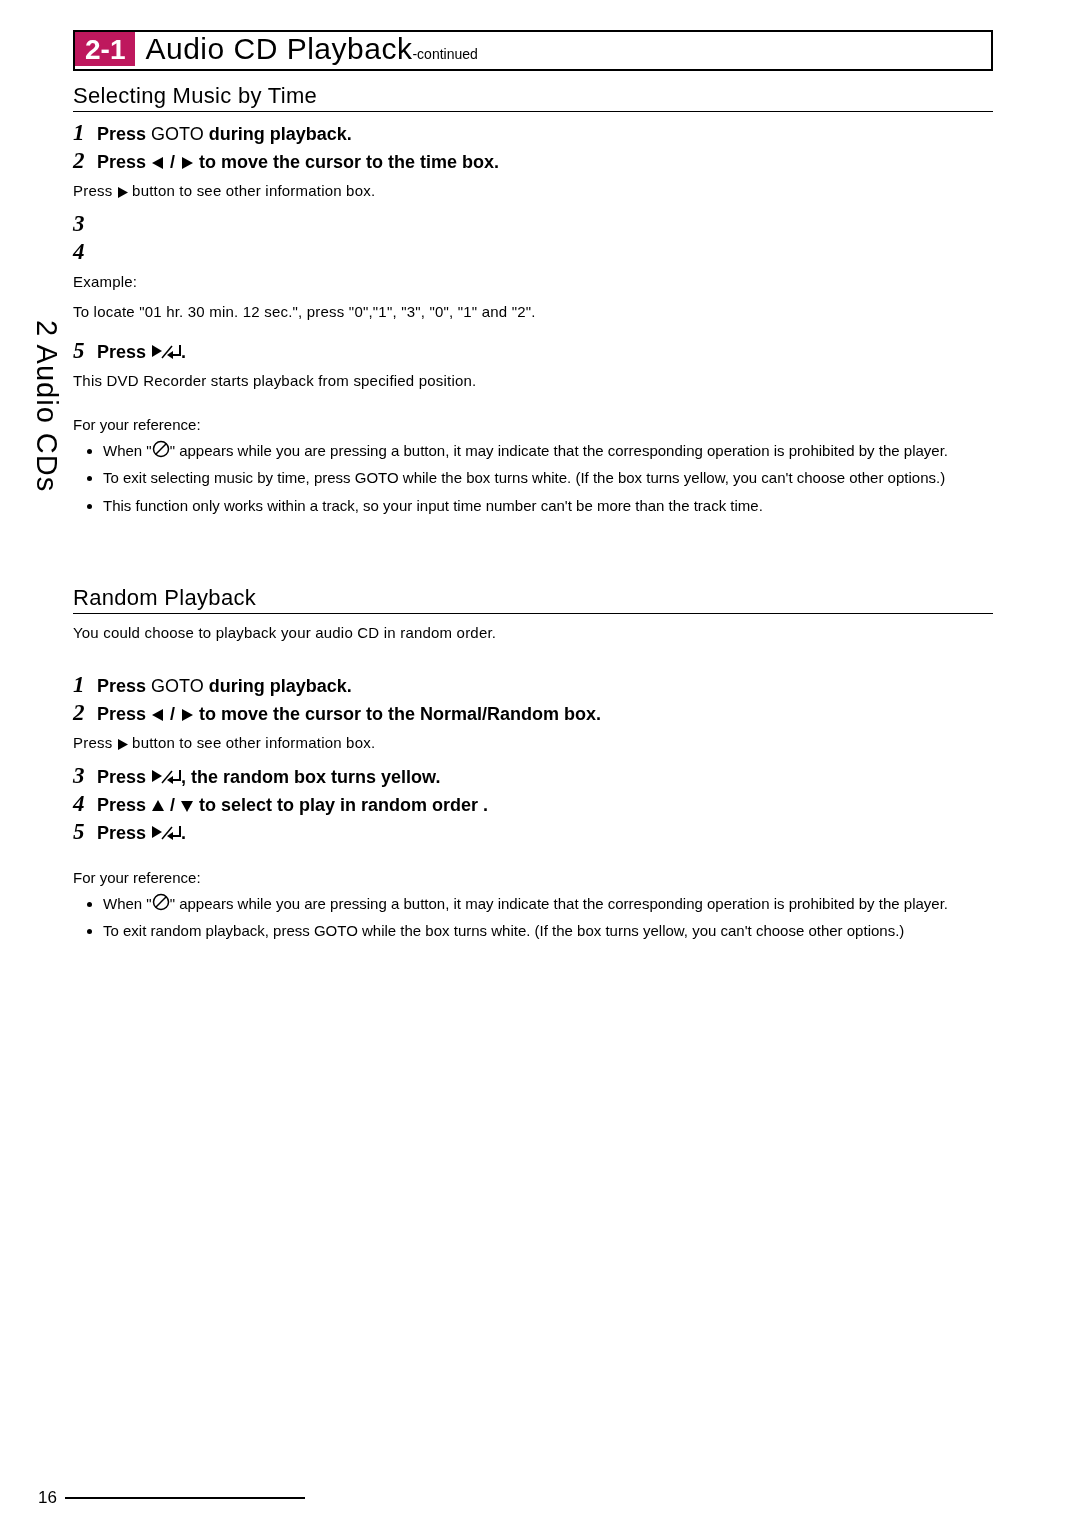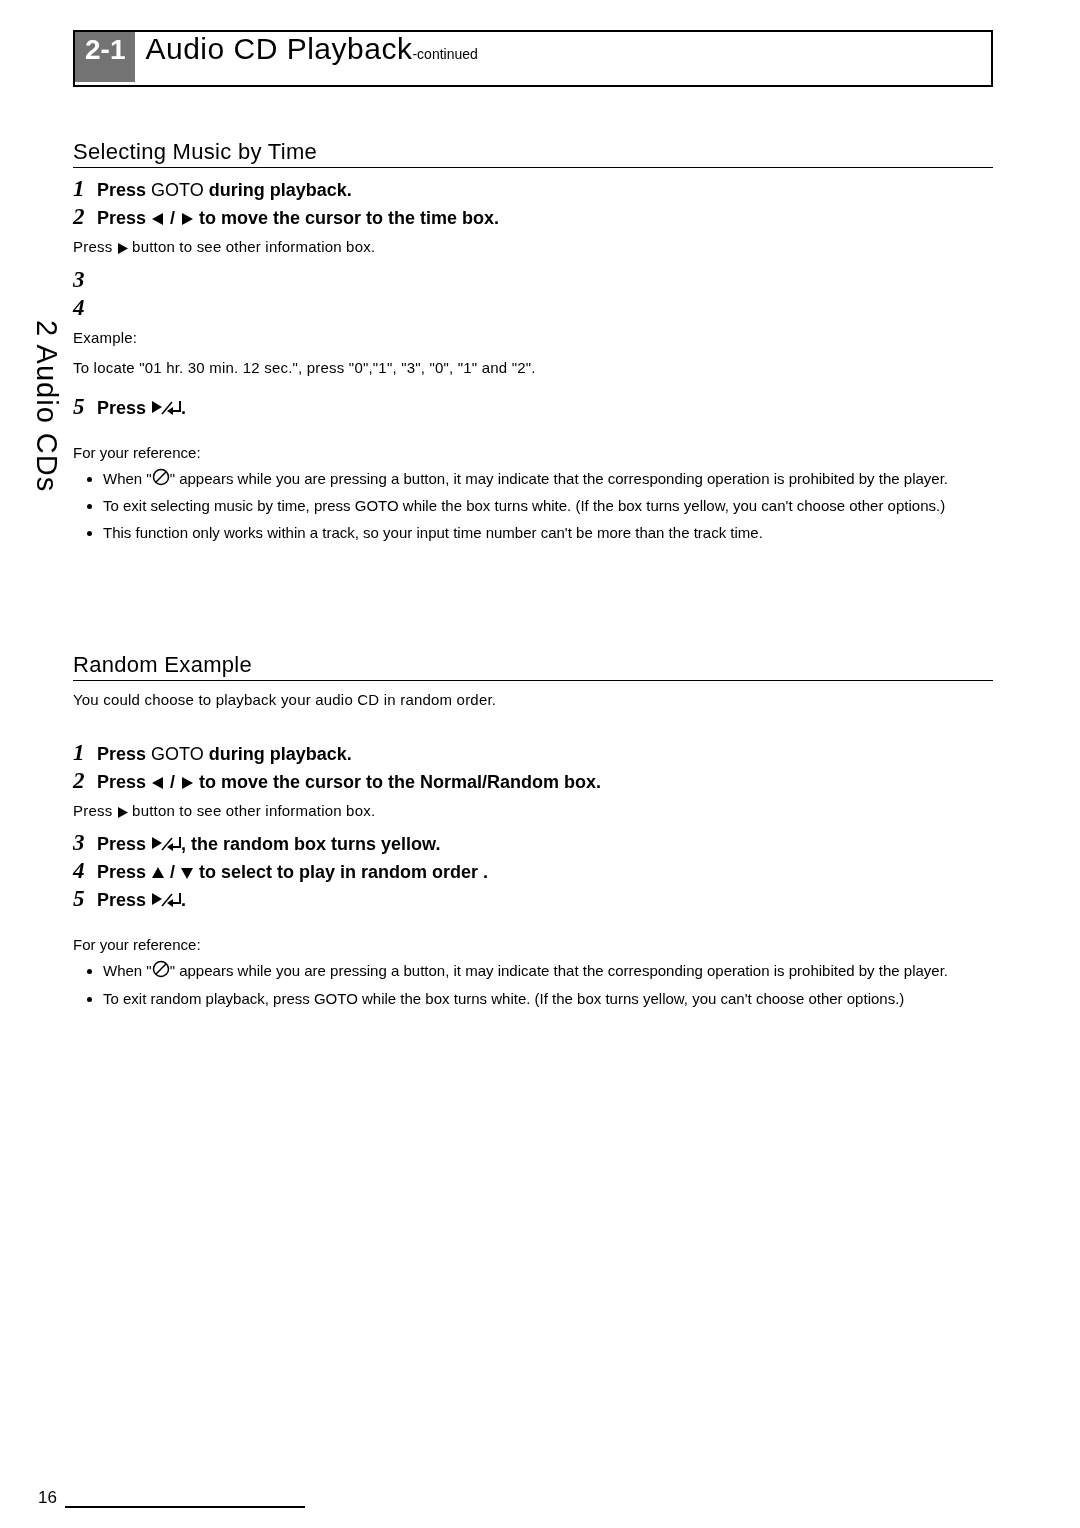--- a/index.html
+++ b/index.html
@@ -18,41 +18,40 @@
     top: 30px;
     width: 920px;
   }
   .chapter-head {
     border: 2px solid #000;
     padding: 0 0 3px 0;
     display: flex;
     align-items: baseline;
   }
   .chapter-num {
-    background: #737373;
+    background: #be185d;
     color: #fff;
     font-weight: bold;
     font-size: 28px;
-    padding: 2px 10px 16px 10px;
+    padding: 2px 10px 0 10px;
     margin-right: 10px;
   }
   .chapter-title-main {
     font-size: 30px;
     letter-spacing: 0.5px;
   }
   .chapter-title-sub {
     font-size: 14px;
   }
   .section-title {
     font-size: 22px;
     border-bottom: 1px solid #000;
     padding: 12px 0 2px 0;
     margin-bottom: 8px;
     letter-spacing: 0.3px;
-    margin-top: 40px;
   }
   .step {
     font-size: 18px;
     font-weight: bold;
     margin: 2px 0;
     display: flex;
     align-items: baseline;
   }
   .step-num {
     font-style: italic;
@@ -93,21 +92,21 @@
     font-size: 29px;
     writing-mode: vertical-rl;
     letter-spacing: 1px;
   }
   .page-num {
     position: absolute;
     left: 38px;
     bottom: 20px;
     font-size: 17px;
     display: flex;
-    align-items: flex-end;
+    align-items: center;
   }
   .page-num-line {
     display: inline-block;
     width: 240px;
     height: 2px;
     background: #000;
     margin-left: 8px;
   }
   svg.icon {
     display: inline-block;
@@ -171,36 +170,37 @@
     <span class="step-num">5</span>
     <span class="step-text">Press 
       <svg class="icon" width="30" height="16">
         <polygon points="1,1 1,13 11,7" fill="#000"></polygon>
         <line x1="11" y1="14" x2="21" y2="2" stroke="#000" stroke-width="1.5"></line>
         <polyline points="29,1 29,11 20,11" fill="none" stroke="#000" stroke-width="2"></polyline>
         <polygon points="22,7 22,15 16,11" fill="#000"></polygon>
       </svg>.
     </span>
   </div>
+  <div class="note">This DVD Recorder starts playback from specified position.</div>
 
   <div class="ref-title">For your reference:</div>
   <ul class="ref">
     <li>
       <span>When "</span><svg class="icon" width="18" height="18" viewBox="0 0 18 18">
           <circle cx="9" cy="9" r="7.5" fill="none" stroke="#000" stroke-width="1.5"></circle>
           <line x1="3.8" y1="14.2" x2="14.2" y2="3.8" stroke="#000" stroke-width="1.5"></line>
         </svg><span>" appears while you are pressing a button, it may indicate that the corresponding operation is prohibited by the player.</span>
     </li>
     <li>To exit selecting music by time, press GOTO while the box turns white. (If the box turns yellow, you can't choose other options.)</li>
     <li>This function only works within a track, so your input time number can't be more than the track time.</li>
   </ul>
 
   <div class="sectgap"></div>
 
-  <div class="section-title">Random Example</div>
+  <div class="section-title">Random Playback</div>
   <div class="note" style="margin-top:2px">You could choose to playback your audio CD in random order.</div>
 
   <div style="height:18px"></div>
 
   <div class="step">
     <span class="step-num">1</span>
     <span class="step-text"><span>Press </span><span style="font-weight:normal">GOTO</span><span> during playback.</span></span>
   </div>
 
   <div class="step">

